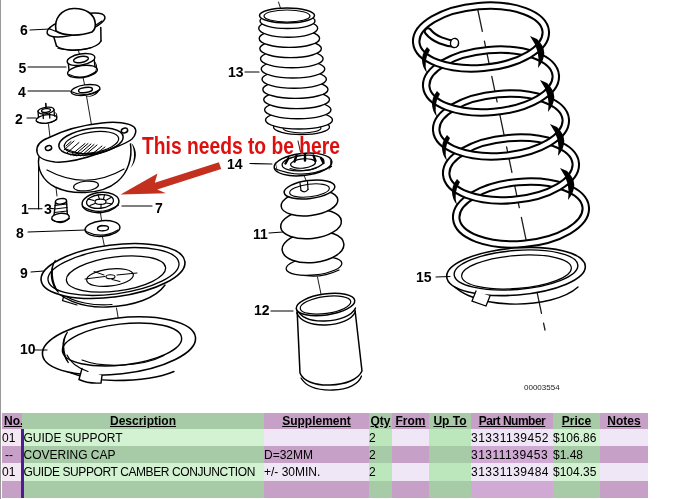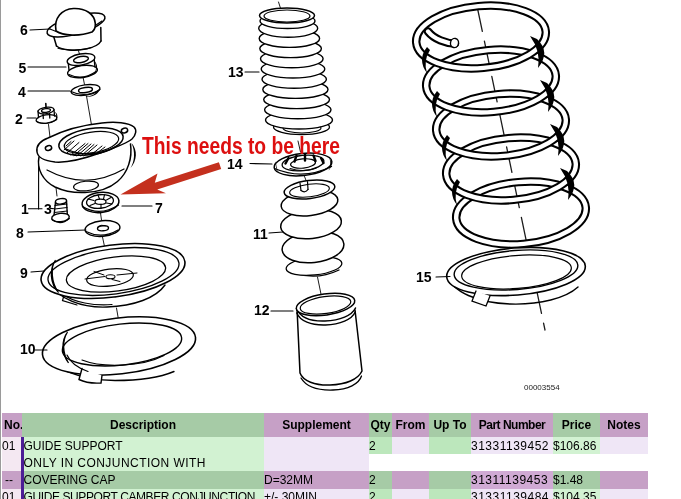--- a/index.html
+++ b/index.html
@@ -2,21 +2,21 @@
 <html><head>
 <meta charset="utf-8">
 <style>
 html,body{margin:0;padding:0;}
 body{width:681px;height:499px;background:#ffffff;font-family:"Liberation Sans",sans-serif;overflow:hidden;}
 #page{position:relative;width:681px;height:499px;}
 #edge{position:absolute;left:0;top:0;width:1px;height:499px;background:#9a9a9a;}
 #diag{position:absolute;left:0;top:0;}
 table.parts{position:absolute;left:2px;top:413px;width:646px;border-collapse:collapse;table-layout:fixed;font-size:12px;color:#000;}
 table.parts td,table.parts th{padding:0;overflow:hidden;white-space:nowrap;font-weight:normal;text-align:left;vertical-align:middle;}
-tr.hd{height:24px;}
+tr.hd{height:16px;text-decoration:underline;}
 tr.hd th{font-weight:bold;text-align:center;font-size:12px;}
 tr.r{height:17.2px;}
 .hp{background:#c6a0c6;}
 .hg{background:#a6cba6;}
 .pno{background:#f4e8f2;padding-left:3px;}
 .pg{background:#d2f2d2;}
 .pl{background:#efe6f6;}
 .qg{background:#bce7bc;}
 .wh{background:#ffffff;}
 .dsc{border-left:3px solid #4c1d95;padding-left:3px;}
@@ -365,31 +365,20 @@
 <td class="pg dsc">GUIDE SUPPORT</td>
 <td class="pl sup"></td>
 <td class="qg qty">2</td>
 <td class="pl"></td>
 <td class="qg"></td>
 <td class="pl pn">31331139452</td>
 <td class="pg prc">$106.86</td>
 <td class="pl"></td>
 </tr>
 <tr class="r">
-<td class="pno"></td>
-<td class="pg dsc ls1">ONLY IN CONJUNCTION WITH</td>
-<td class="pl sup"></td>
-<td class="wh"></td>
-<td class="wh"></td>
-<td class="wh"></td>
-<td class="wh"></td>
-<td class="wh"></td>
-<td class="wh"></td>
-</tr>
-<tr class="r">
 <td class="hp" style="padding-left:3px;">--</td>
 <td class="hg dsc">COVERING CAP</td>
 <td class="hp sup">D=32MM</td>
 <td class="hg qty">2</td>
 <td class="hp"></td>
 <td class="hg"></td>
 <td class="pn3 pn">31311139453</td>
 <td class="hg prc">$1.48</td>
 <td class="hp"></td>
 </tr>

